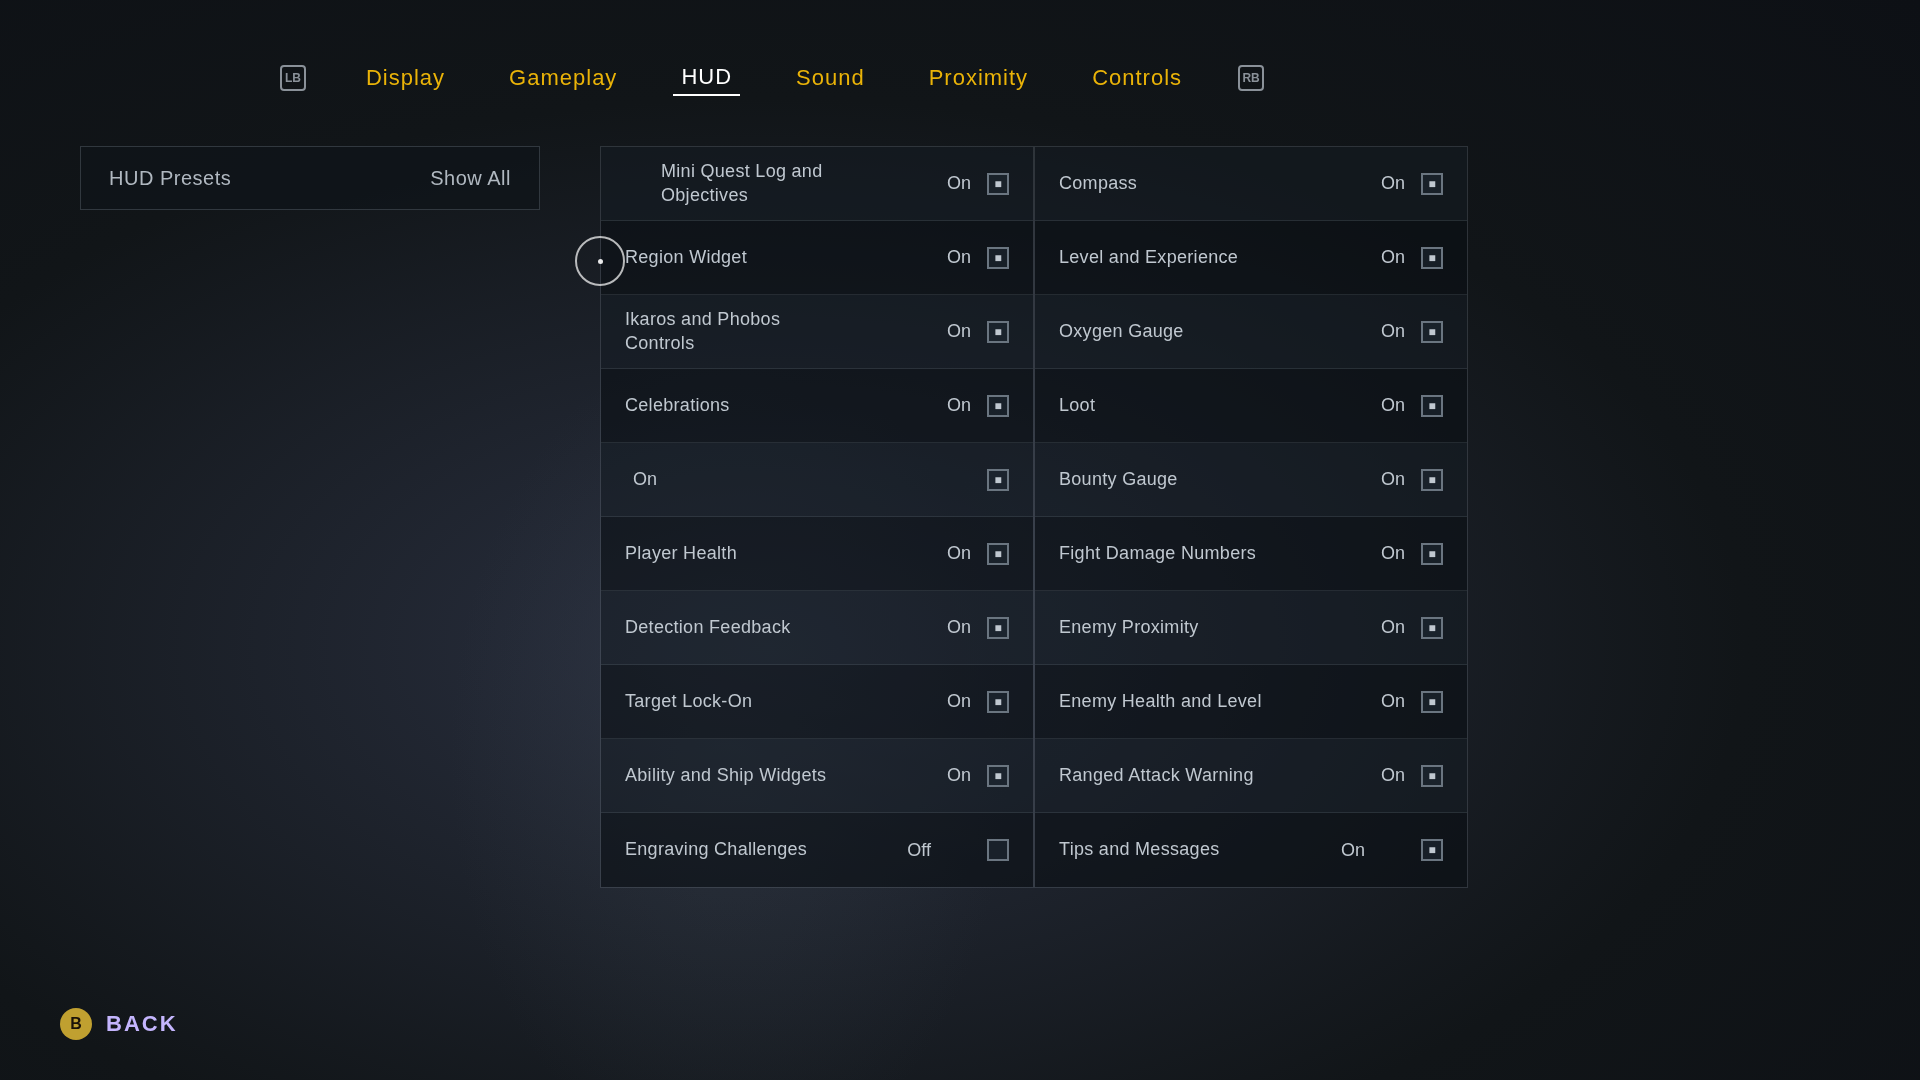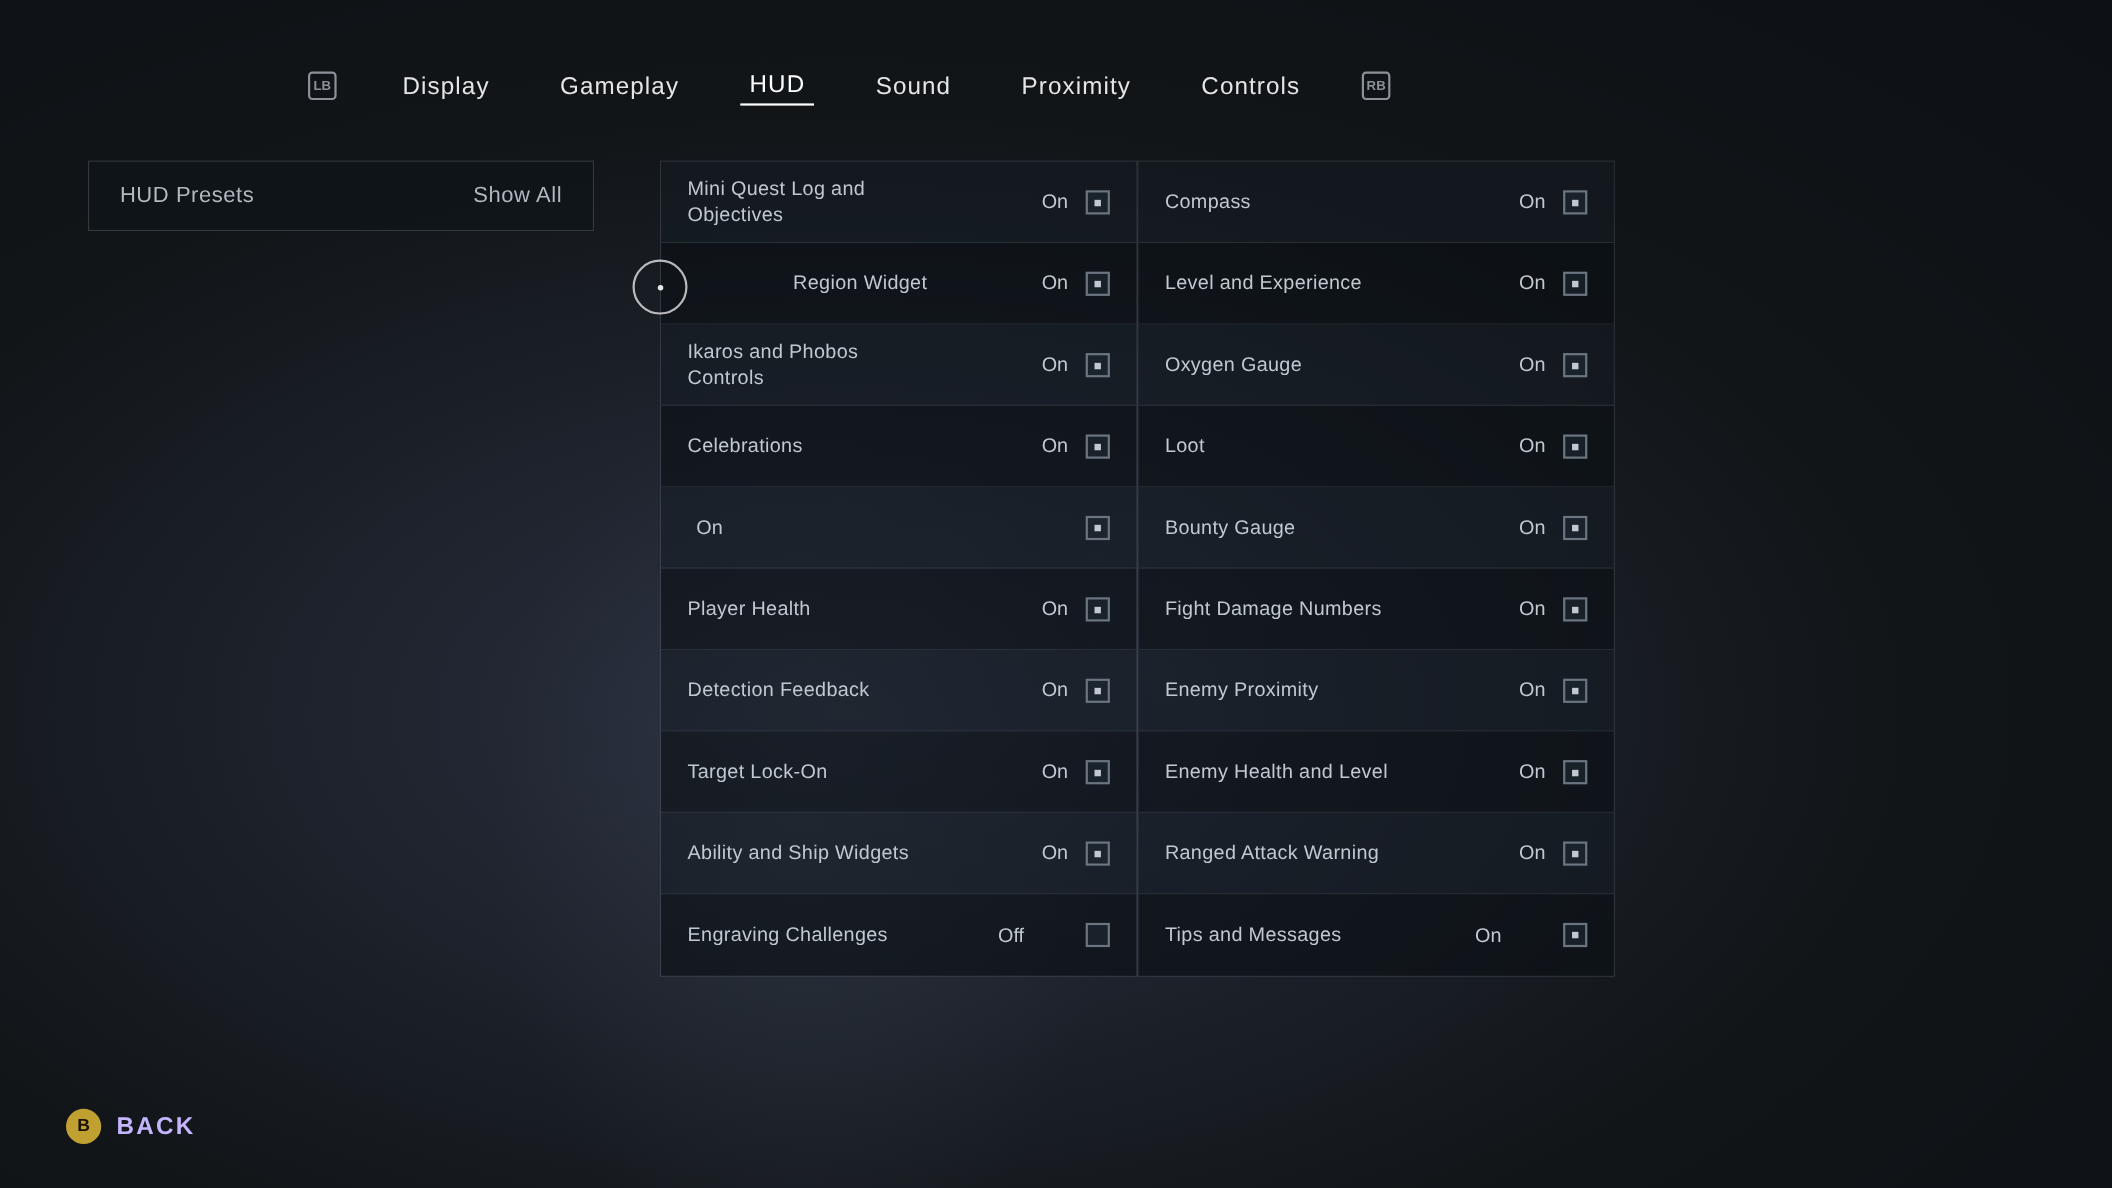--- a/index.html
+++ b/index.html
@@ -45,21 +45,21 @@
       align-items: center;
       justify-content: center;
       gap: 48px;
       padding-top: 60px;
       padding-bottom: 20px;
     }
 
     .nav-tab {
       font-size: 22px;
       letter-spacing: 1px;
-      color: #e5e5e5;
+      color: #eab308;
       cursor: pointer;
       padding: 4px 8px;
       text-decoration: none;
       position: relative;
     }
 
     .nav-tab.active {
       color: #ffffff;
       border-bottom: 2px solid #ffffff;
     }
@@ -270,27 +270,27 @@
         <span class="presets-label">HUD Presets</span>
         <span class="show-all-btn">Show All</span>
       </div>
     </div>
 
     <div class="right-panel">
       <div class="settings-table">
 
         <div class="settings-column" id="left-col">
             <div class="settings-row">
-              <span class="row-name" style="white-space: pre-line;">Mini Quest Log and
+              <span class="row-name" style="white-space: pre-line; margin-left: 36px;">Mini Quest Log and
 Objectives</span>
               <span class="row-value">On</span>
               <div class="row-checkbox checked"></div>
             </div>
             <div class="settings-row">
-              <span class="row-name" style="white-space: pre-line; text-align: center;">Region Widget</span>
+              <span class="row-name" style="white-space: pre-line;">Region Widget</span>
               <span class="row-value">On</span>
               <div class="row-checkbox checked"></div>
             </div>
             <div class="settings-row">
               <span class="row-name" style="white-space: pre-line;">Ikaros and Phobos
 Controls</span>
               <span class="row-value">On</span>
               <div class="row-checkbox checked"></div>
             </div>
             <div class="settings-row">

